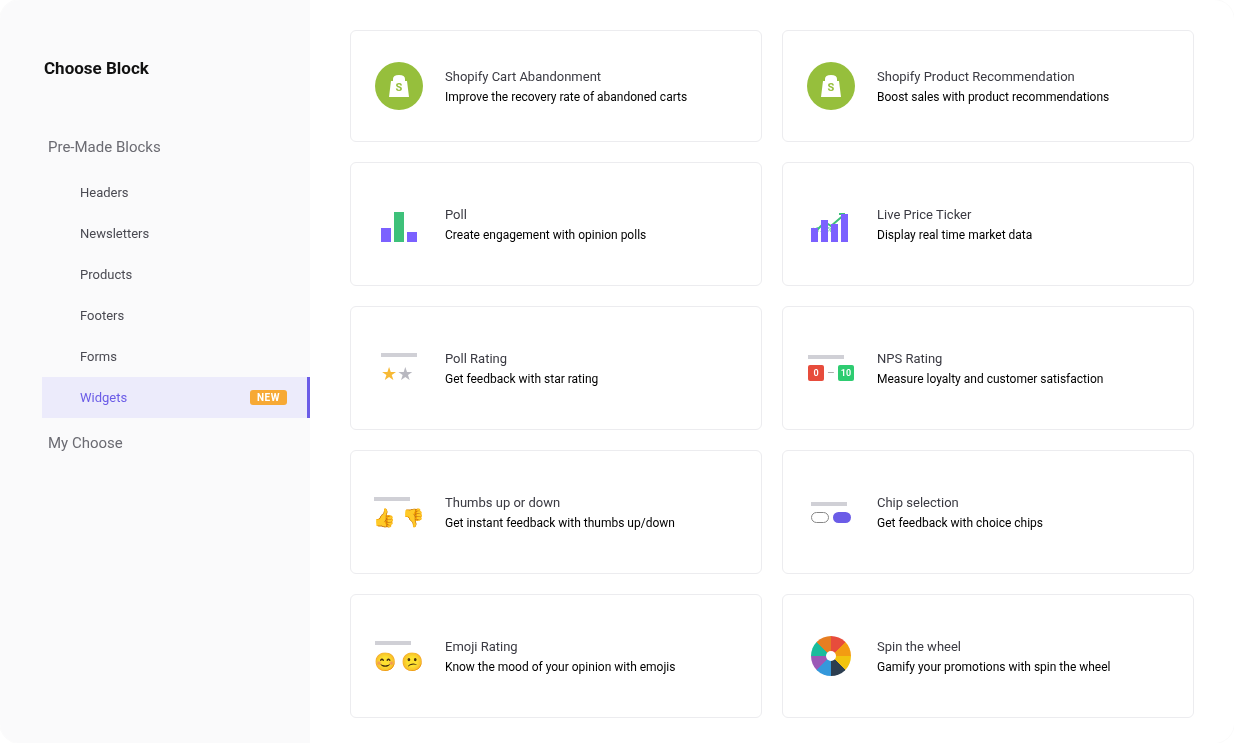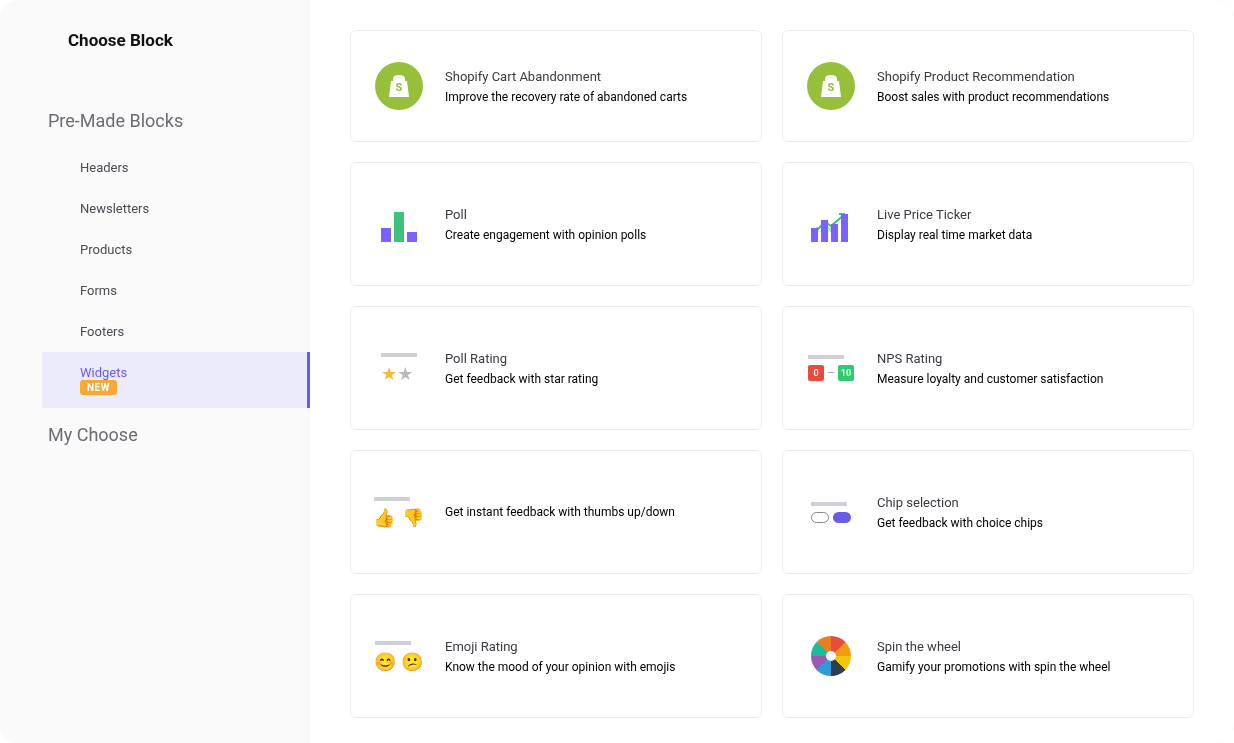--- a/index.html
+++ b/index.html
@@ -22,46 +22,46 @@
     .sidebar {
       width: 310px;
       background: #fafafb;
       padding-top: 30px;
       flex-shrink: 0;
     }
     .sidebar-title {
       font-size: 17px;
       font-weight: 700;
       color: #111;
-      padding: 0 0 0 68px;
+      padding: 0 0 0 44px;
       margin-bottom: 50px;
+      margin-top: 28px;
     }
     .sidebar-section {
-      font-size: 18px;
+      font-size: 15px;
       color: #6b6b72;
       padding: 10px 0 10px 48px;
       cursor: pointer;
     }
     .sidebar-items { margin-top: 6px; }
     .sidebar-item {
       font-size: 13px;
       color: #4a4a52;
       padding: 13px 20px 13px 80px;
       cursor: pointer;
       display: flex;
       align-items: flex-start;
       justify-content: space-between;
     }
     .sidebar-item.active {
       background: #ecebfb;
       color: #6b5ce7;
       border-right: 3px solid #6b5ce7;
       margin-left: 42px;
       padding-left: 38px;
-      flex-direction: column;
     }
     .badge-new {
       background: #f7a935;
       color: #fff;
       font-size: 10px;
       font-weight: 700;
       padding: 2px 7px;
       border-radius: 3px;
       letter-spacing: 0.5px;
     }
@@ -149,24 +149,24 @@
       <div class="sidebar-item">
         <span>Headers</span>
       </div>
       <div class="sidebar-item">
         <span>Newsletters</span>
       </div>
       <div class="sidebar-item">
         <span>Products</span>
       </div>
       <div class="sidebar-item">
+        <span>Footers</span>
+      </div>
+      <div class="sidebar-item">
         <span>Forms</span>
-      </div>
-      <div class="sidebar-item">
-        <span>Footers</span>
       </div>
       <div class="sidebar-item active">
         <span>Widgets</span>
         <span class="badge-new">NEW</span>
       </div>
     </div>
 
     <div class="sidebar-section" style="margin-top:6px;">My Choose</div>
   </aside>
 
@@ -274,20 +274,21 @@
         <div class="card-icon">
           <div class="rating-wrap">
             <div class="rating-lines"></div>
             <div class="thumbs-row">
               <span style="color:#2ecc71;">👍</span>
               <span style="color:#e74c3c;">👎</span>
             </div>
           </div>
         </div>
         <div class="card-text">
+          <div class="card-title">Thumbs up or down</div>
           <div class="card-desc">Get instant feedback with thumbs up/down</div>
         </div>
       </div>
 
       <div class="card">
         <div class="card-icon">
           <div class="rating-wrap">
             <div class="rating-lines"></div>
             <div class="chip-row">
               <div class="chip" style="background:#fff;border:1.5px solid #888;"></div>

